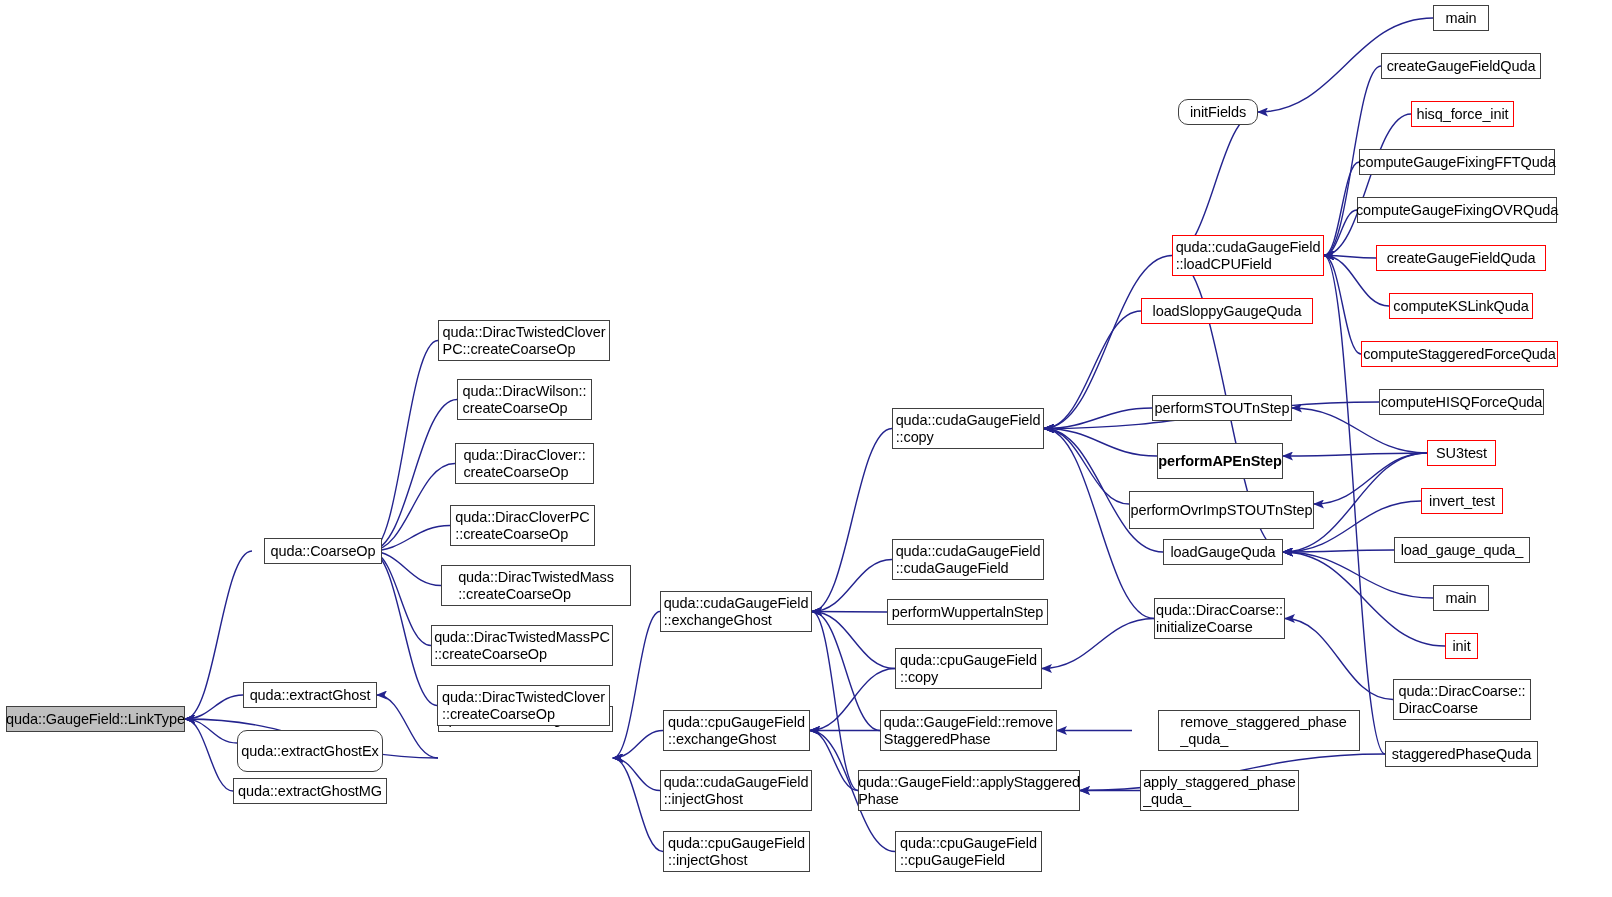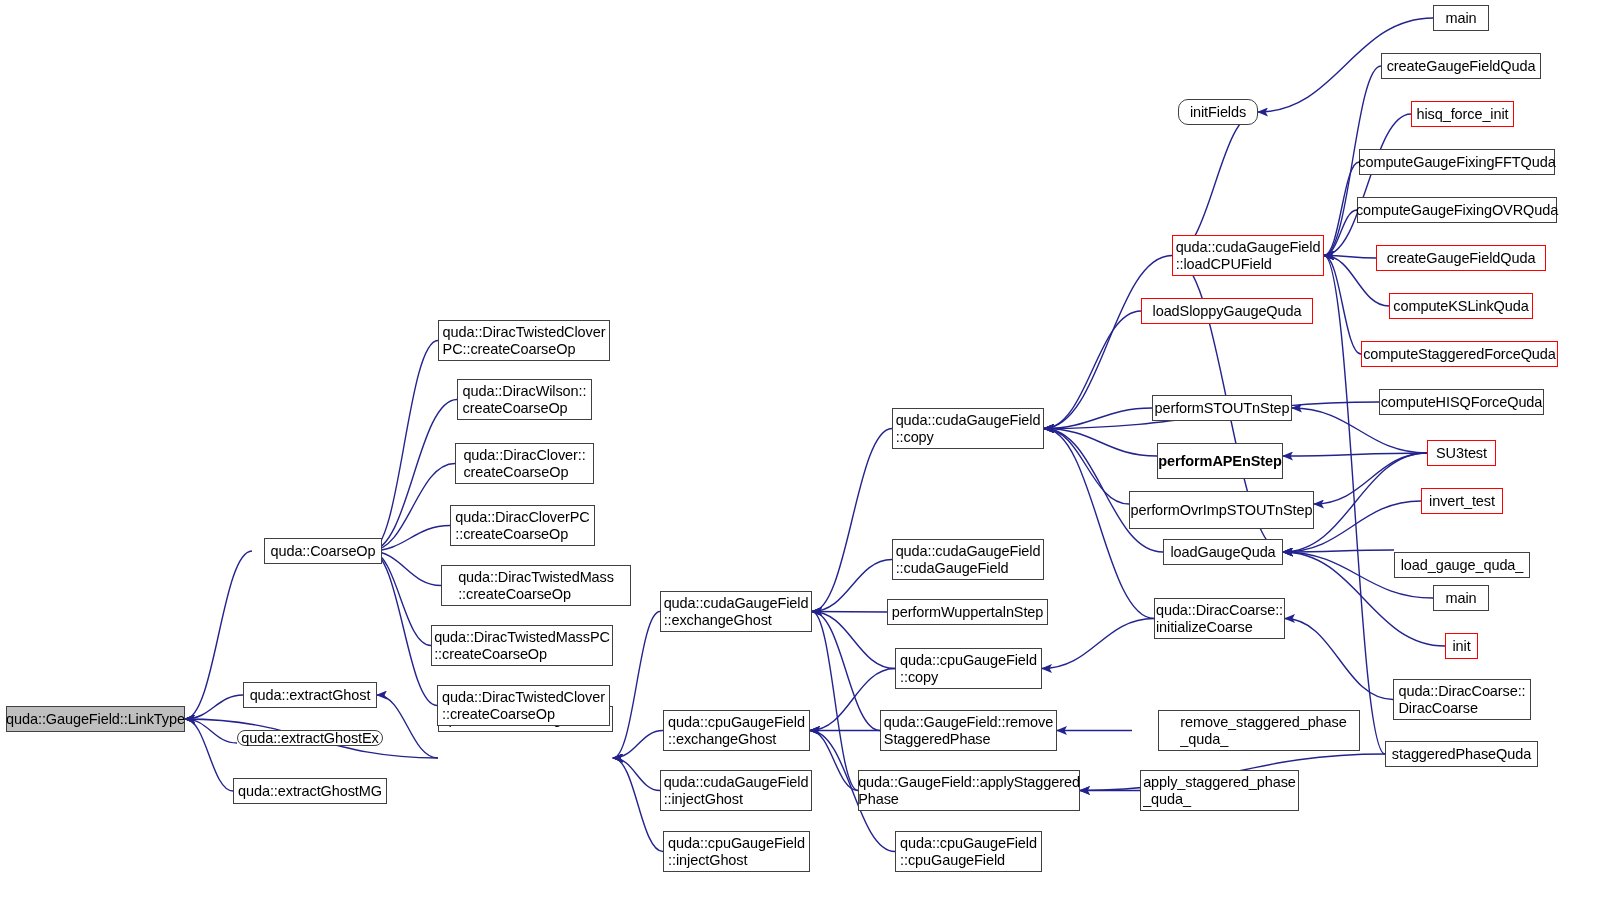--- a/index.html
+++ b/index.html
@@ -116,21 +116,21 @@
         <path d="M1393,699.5 C1344.4,699.5 1333.6,618.5 1285,618.5" fill="none" stroke="#23238e" stroke-width="1.4" marker-end="url(#arrow)"></path>
         <path d="M1132,730.5 C1098.25,730.5 1090.75,730.5 1057,730.5" fill="none" stroke="#23238e" stroke-width="1.4" marker-end="url(#arrow)"></path>
         <path d="M1140,790.5 C1113,790.5 1107,790.5 1080,790.5" fill="none" stroke="#23238e" stroke-width="1.4" marker-end="url(#arrow)"></path>
         <path d="M1385,754 C1247.75,754 1217.25,790.5 1080,790.5" fill="none" stroke="#23238e" stroke-width="1.4" marker-end="url(#arrow)"></path>
         <path d="M1154,618.5 C1103.6,618.5 1092.4,668.5 1042,668.5" fill="none" stroke="#23238e" stroke-width="1.4" marker-end="url(#arrow)"></path>
       </g>
   </svg>
   <div id="nodes">
       <div class="node current" style="left: 6px; top: 706px; width: 179px; height: 26px;">quda::GaugeField::LinkType</div>
       <div class="node" style="left: 243px; top: 682px; width: 134px; height: 26px;">quda::extractGhost</div>
-      <div class="node" style="left: 237px; top: 730px; width: 146px; height: 16px; border-radius: 10px;">quda::extractGhostEx</div>
+      <div class="node" style="left: 237px; top: 730px; width: 146px; height: 42px; border-radius: 10px;">quda::extractGhostEx</div>
       <div class="node" style="left: 233px; top: 778px; width: 154px; height: 26px;">quda::extractGhostMG</div>
       <div class="node" style="left: 252px; top: 538px; width: 118px; height: 26px; margin-left: 12px;">quda::CoarseOp</div>
       <div class="node" style="left: 438px; top: 706px; width: 175px; height: 26px;">quda::extractGaugeGhost</div>
       <div class="node" style="left: 438px; top: 320px; width: 172px; height: 41px;">quda::DiracTwistedClover
 PC::createCoarseOp</div>
       <div class="node" style="left: 457px; top: 379px; width: 135px; height: 41px;">quda::DiracWilson::
 createCoarseOp</div>
       <div class="node" style="left: 455px; top: 443px; width: 139px; height: 41px;">quda::DiracClover::
 createCoarseOp</div>
       <div class="node" style="left: 450px; top: 505px; width: 145px; height: 41px;">quda::DiracCloverPC
@@ -180,20 +180,20 @@
       <div class="node" style="left: 1381px; top: 53px; width: 160px; height: 26px;">createGaugeFieldQuda</div>
       <div class="node red" style="left: 1411px; top: 101px; width: 103px; height: 26px;">hisq_force_init</div>
       <div class="node" style="left: 1359px; top: 149px; width: 196px; height: 26px;">computeGaugeFixingFFTQuda</div>
       <div class="node" style="left: 1357px; top: 197px; width: 200px; height: 26px;">computeGaugeFixingOVRQuda</div>
       <div class="node red" style="left: 1376px; top: 245px; width: 170px; height: 26px;">createGaugeFieldQuda</div>
       <div class="node red" style="left: 1389px; top: 293px; width: 144px; height: 26px;">computeKSLinkQuda</div>
       <div class="node red" style="left: 1361px; top: 341px; width: 197px; height: 26px;">computeStaggeredForceQuda</div>
       <div class="node" style="left: 1379px; top: 389px; width: 165px; height: 26px;">computeHISQForceQuda</div>
       <div class="node red" style="left: 1427px; top: 440px; width: 69px; height: 26px;">SU3test</div>
       <div class="node red" style="left: 1421px; top: 488px; width: 82px; height: 26px;">invert_test</div>
-      <div class="node" style="left: 1394px; top: 537px; width: 136px; height: 26px; margin-top: 15px;">load_gauge_quda_</div>
+      <div class="node" style="left: 1394px; top: 537px; width: 136px; height: 26px;">load_gauge_quda_</div>
       <div class="node" style="left: 1433px; top: 585px; width: 56px; height: 26px;">main</div>
       <div class="node red" style="left: 1445px; top: 633px; width: 33px; height: 26px;">init</div>
       <div class="node" style="left: 1393px; top: 679px; width: 138px; height: 41px;">quda::DiracCoarse::
 DiracCoarse</div>
       <div class="node" style="left: 1385px; top: 741px; width: 153px; height: 26px;">staggeredPhaseQuda</div>
     </div>
 </div>
 
 </body></html>

